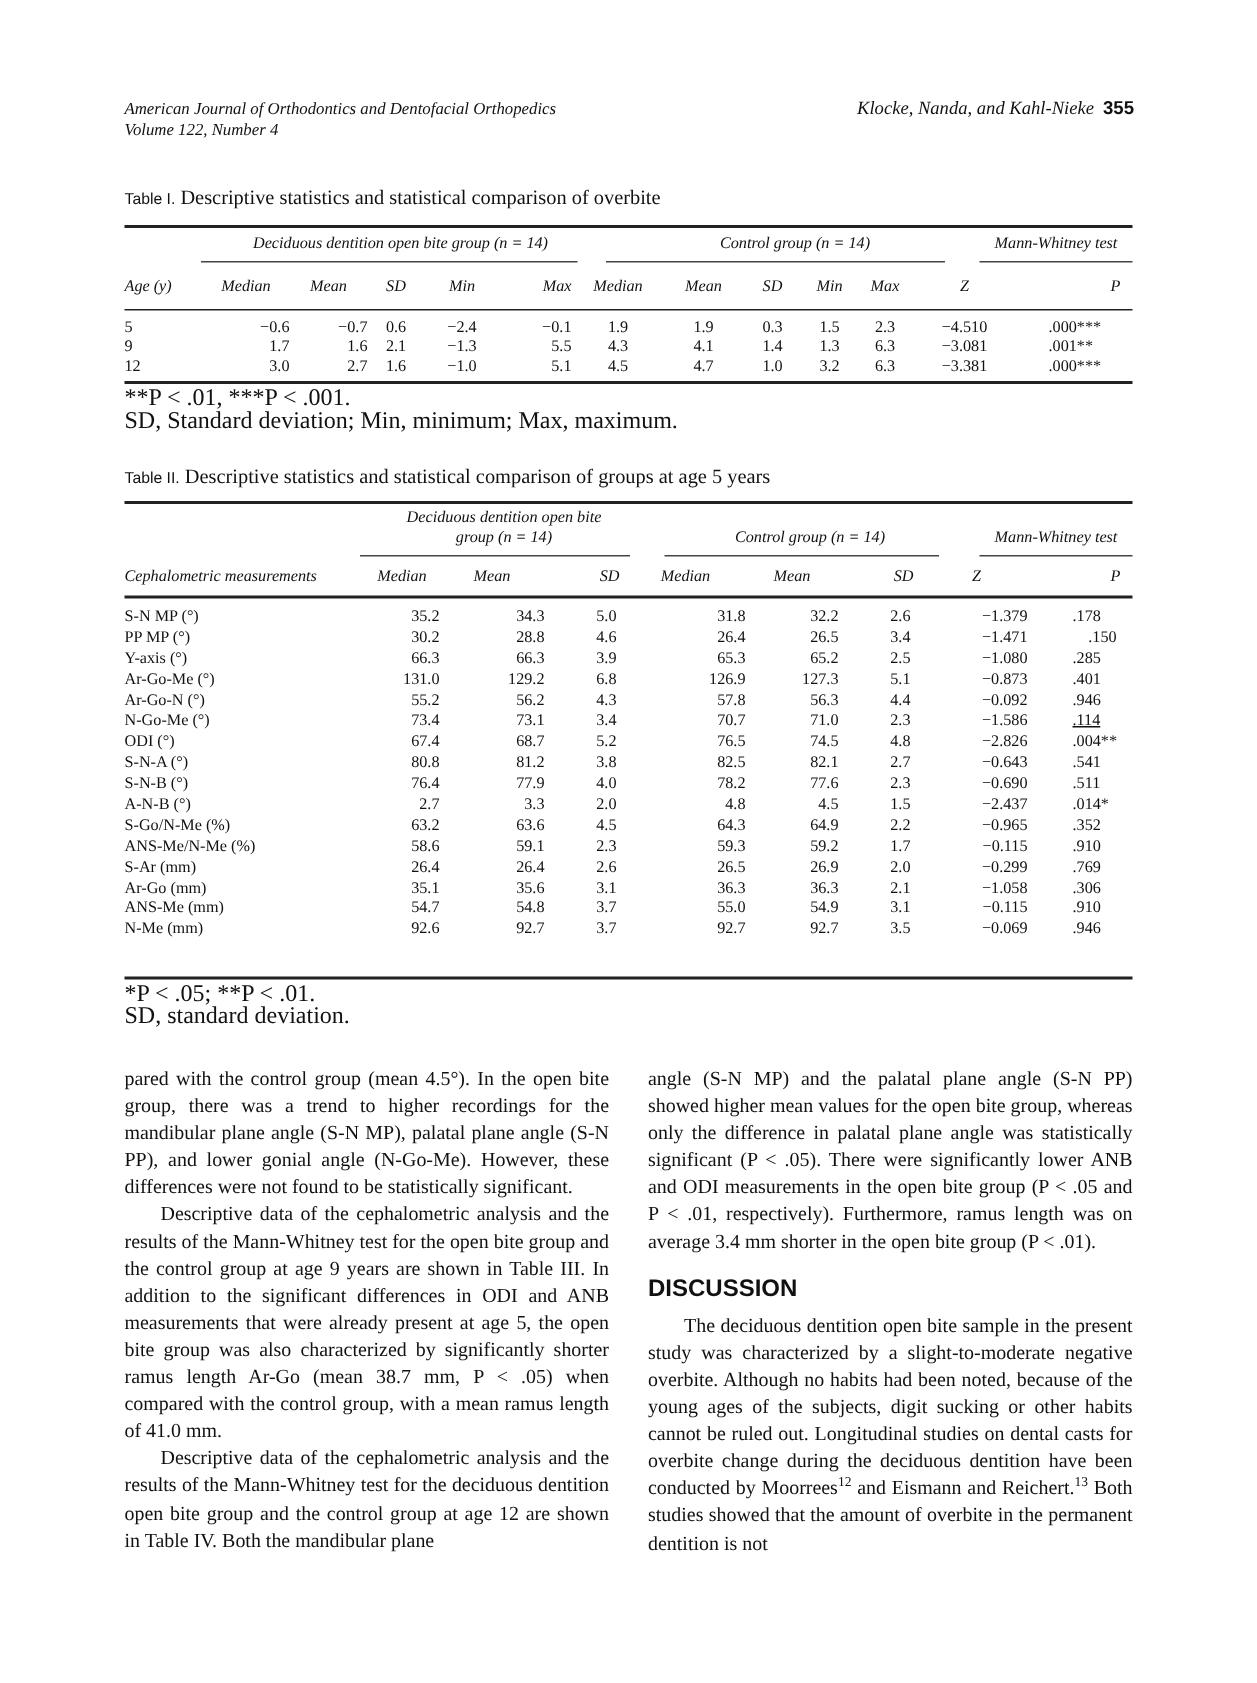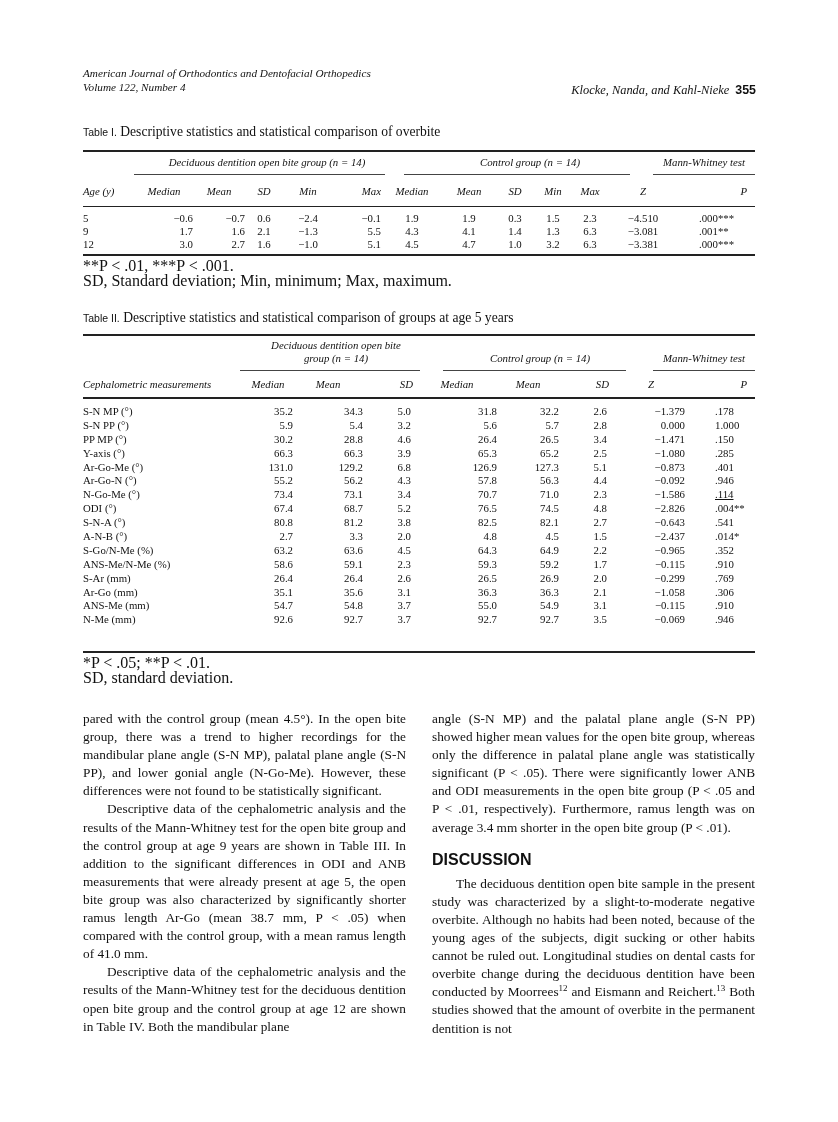--- a/index.html
+++ b/index.html
@@ -1,20 +1,20 @@
 <!DOCTYPE html>
 <html><head>
 <meta charset="utf-8">
 <style>
   html, body { margin:0; padding:0; background:#fff; }
   body { width:838px; height:1122px; position:relative; overflow:hidden; color:#111;
          font-family:"Liberation Serif", serif; }
   .abs { position:absolute; }
   .hdr-left { left:83px; top:66px; font-style:italic; font-size:11.2px; line-height:14px; }
-  .hdr-right { right:82px; top:83px; font-size:12.4px; font-style:italic; }
+  .hdr-right { right:82px; top:65px; font-size:12.4px; font-style:italic; }
   .hdr-right .pg { font-style:normal; font-weight:bold; font-family:"Liberation Sans", sans-serif; margin-left:6px; font-size:12.4px; }
   .tcap { left:83px; font-size:13.6px; }
   .tcap .lbl { font-family:"Liberation Sans", sans-serif; font-size:10.5px; }
   .rule { position:absolute; left:83px; width:672px; background:#222; }
   .thick { height:1.6px; }
   table { border-collapse:collapse; position:absolute; left:83px; width:672px; font-size:10.8px; }
   td, th { padding:0; font-weight:normal; white-space:nowrap; }
   th { font-style:italic; }
   .num { text-align:right; }
   .c { text-align:center; }
@@ -205,40 +205,29 @@
         <td class="num">35.2</td>
         <td class="num">34.3</td>
         <td class="num" style="padding-right: 6px;">5.0</td>
         <td class="num">31.8</td>
         <td class="num">32.2</td>
         <td class="num" style="padding-right: 6px;">2.6</td>
         <td class="num" style="padding-right: 4px;">−1.379</td>
         <td style="padding-left: 26px;">.178</td>
       </tr>
       <tr style="height: 13.9px;">
-        <td>S-N PP (°)</td>
-        <td class="num">5.9</td>
-        <td class="num">5.4</td>
-        <td class="num" style="padding-right: 6px;">3.2</td>
-        <td class="num">5.6</td>
-        <td class="num">5.7</td>
-        <td class="num" style="padding-right: 6px;">2.8</td>
-        <td class="num" style="padding-right: 4px;">0.000</td>
-        <td style="padding-left: 26px;">1.000</td>
-      </tr>
-      <tr style="height: 13.9px;">
         <td>PP MP (°)</td>
         <td class="num">30.2</td>
         <td class="num">28.8</td>
         <td class="num" style="padding-right: 6px;">4.6</td>
         <td class="num">26.4</td>
         <td class="num">26.5</td>
         <td class="num" style="padding-right: 6px;">3.4</td>
         <td class="num" style="padding-right: 4px;">−1.471</td>
-        <td style="padding-left: 26px;">.150</td>
+        <td style="padding-left: 26px; text-align: center;">.150</td>
       </tr>
       <tr style="height: 13.9px;">
         <td>Y-axis (°)</td>
         <td class="num">66.3</td>
         <td class="num">66.3</td>
         <td class="num" style="padding-right: 6px;">3.9</td>
         <td class="num">65.3</td>
         <td class="num">65.2</td>
         <td class="num" style="padding-right: 6px;">2.5</td>
         <td class="num" style="padding-right: 4px;">−1.080</td>
@@ -293,20 +282,31 @@
         <td class="num">80.8</td>
         <td class="num">81.2</td>
         <td class="num" style="padding-right: 6px;">3.8</td>
         <td class="num">82.5</td>
         <td class="num">82.1</td>
         <td class="num" style="padding-right: 6px;">2.7</td>
         <td class="num" style="padding-right: 4px;">−0.643</td>
         <td style="padding-left: 26px;">.541</td>
       </tr>
       <tr style="height: 13.9px;">
+        <td>S-N-B (°)</td>
+        <td class="num">76.4</td>
+        <td class="num">77.9</td>
+        <td class="num" style="padding-right: 6px;">4.0</td>
+        <td class="num">78.2</td>
+        <td class="num">77.6</td>
+        <td class="num" style="padding-right: 6px;">2.3</td>
+        <td class="num" style="padding-right: 4px;">−0.690</td>
+        <td style="padding-left: 26px;">.511</td>
+      </tr>
+      <tr style="height: 13.9px;">
         <td>A-N-B (°)</td>
         <td class="num">2.7</td>
         <td class="num">3.3</td>
         <td class="num" style="padding-right: 6px;">2.0</td>
         <td class="num">4.8</td>
         <td class="num">4.5</td>
         <td class="num" style="padding-right: 6px;">1.5</td>
         <td class="num" style="padding-right: 4px;">−2.437</td>
         <td style="padding-left: 26px;">.014*</td>
       </tr>

